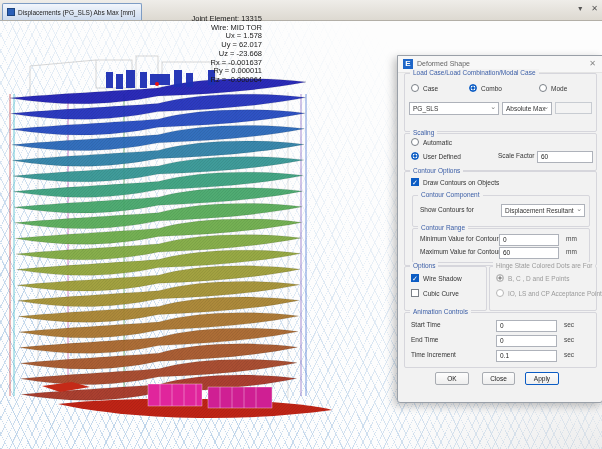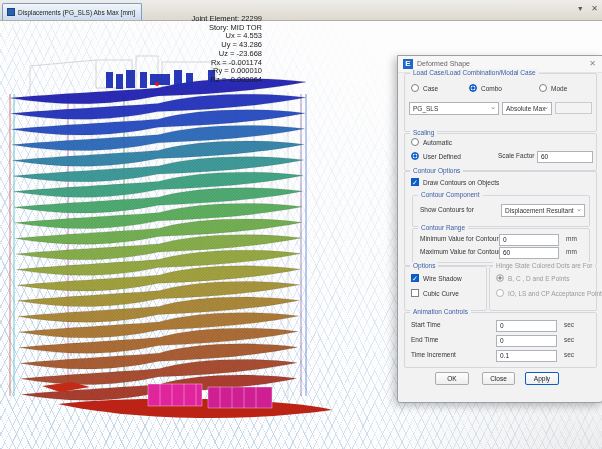--- a/index.html
+++ b/index.html
@@ -200,27 +200,27 @@
       <g stroke="#ffffff" stroke-width="0.5" opacity="0.7">
         <path d="M160,384 V406 M172,384 V406 M184,384 V406 M196,384 V406"></path>
         <path d="M220,387 V408 M232,387 V408 M244,387 V408 M256,387 V408"></path>
         <rect x="148" y="384" width="54" height="22" fill="none"></rect>
         <rect x="208" y="387" width="64" height="21" fill="none"></rect>
       </g>
     </g>
   </svg>
 
   <div class="joint-tooltip">
-    <div>Joint Element: 22299</div>
-    <div>Story: MID TOR</div>
-    <div>Ux =  4.553</div>
-    <div>Uy =  43.286</div>
+    <div>Joint Element: 13315</div>
+    <div>Wire: MID TOR</div>
+    <div>Ux =  1.578</div>
+    <div>Uy =  62.017</div>
     <div>Uz = -23.668</div>
-    <div>Rx = -0.001174</div>
-    <div>Ry =  0.000010</div>
+    <div>Rx = -0.001637</div>
+    <div>Ry =  0.000011</div>
     <div>Rz = -0.000064</div>
   </div>
 
   <div class="dlg">
     <div class="dlg-title">
       <div class="dlg-app-icon">E</div>
       <div class="dlg-title-text">Deformed Shape</div>
       <div class="dlg-close">✕</div>
     </div>
 

